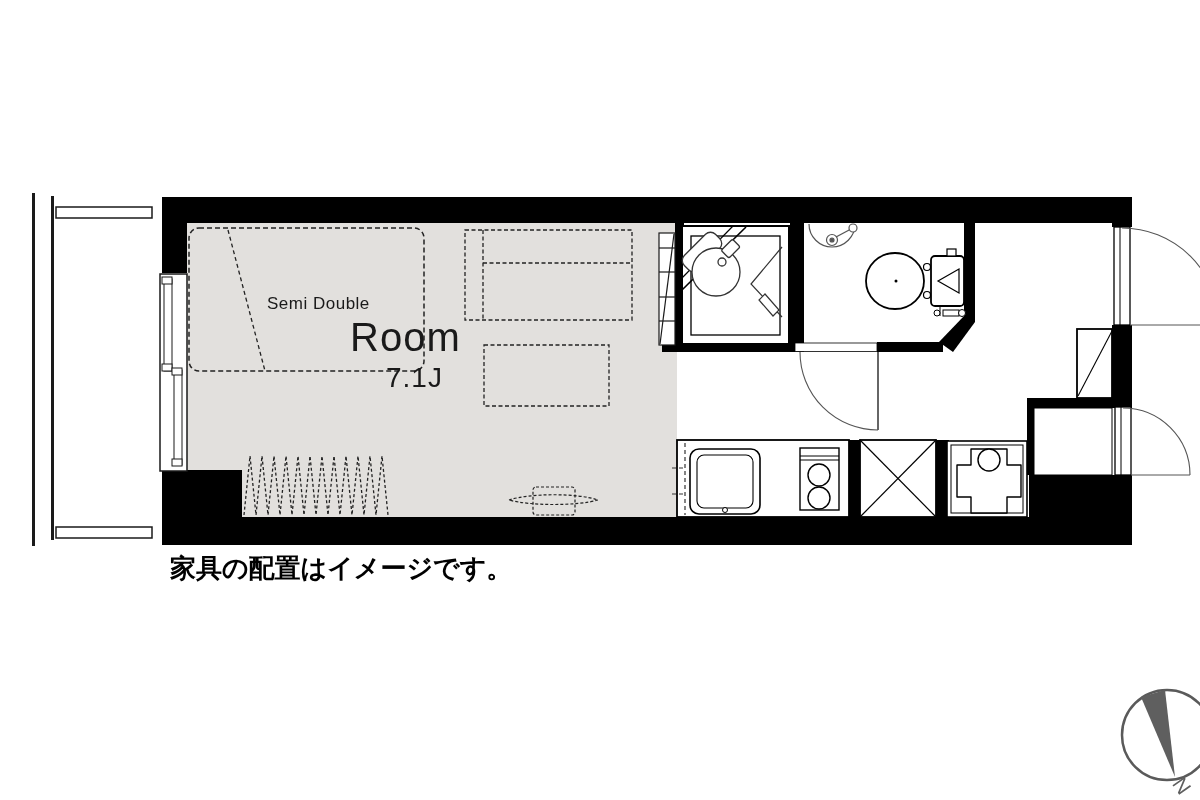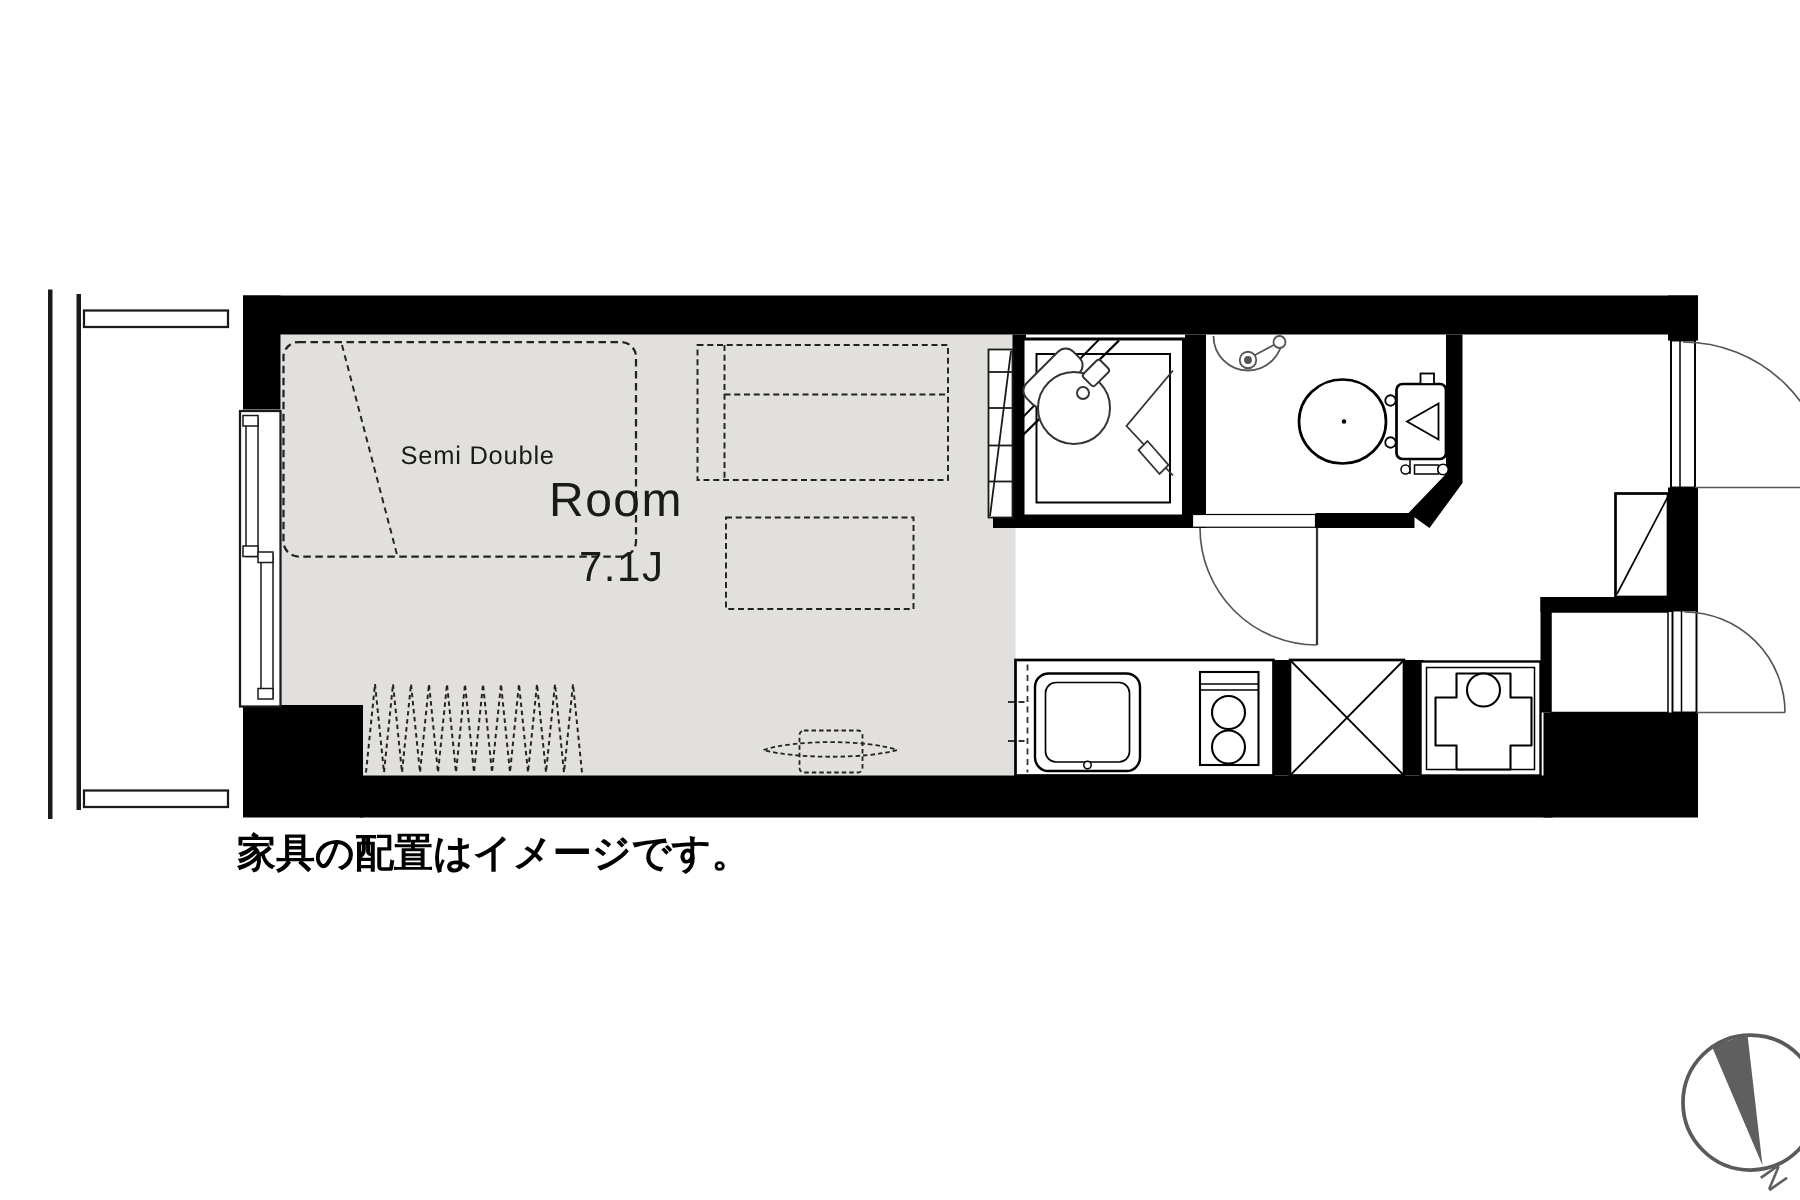--- a/index.html
+++ b/index.html
@@ -1,23 +1,23 @@
 <!DOCTYPE html>
 <html><head>
 <meta charset="utf-8">
 <style>
   html,body{margin:0;padding:0;background:#fff;}
   #stage{position:relative;width:1200px;height:800px;background:#ffffff;overflow:hidden;
          font-family:"Liberation Sans","DejaVu Sans",sans-serif;margin-left:32px;}
   #plan-svg{position:absolute;left:0;top:0;}
   .label{position:absolute;color:#1a1a1a;white-space:nowrap;}
   #bed-label{left:235px;top:294px;font-size:17px;letter-spacing:.5px;}
-  #room-label{left:334px;top:315px;font-size:32px;letter-spacing:1px;}
+  #room-label{left:318px;top:315px;font-size:40px;letter-spacing:1px;}
   #size-label{left:354px;top:362px;font-size:28px;letter-spacing:1px;}
-  #caption{left:126px;top:551px;font-size:26px;font-weight:700;color:#000;}
+  #caption{left:138px;top:551px;font-size:26px;font-weight:700;color:#000;}
   #north-label{left:1142px;top:774px;font-size:21px;color:#5f5f5f;
                transform:rotate(55deg);transform-origin:center;}
 </style>
 </head>
 <body>
 
 <div id="stage">
 
 <svg id="plan-svg" width="1200" height="800" viewBox="0 0 1200 800">
 

